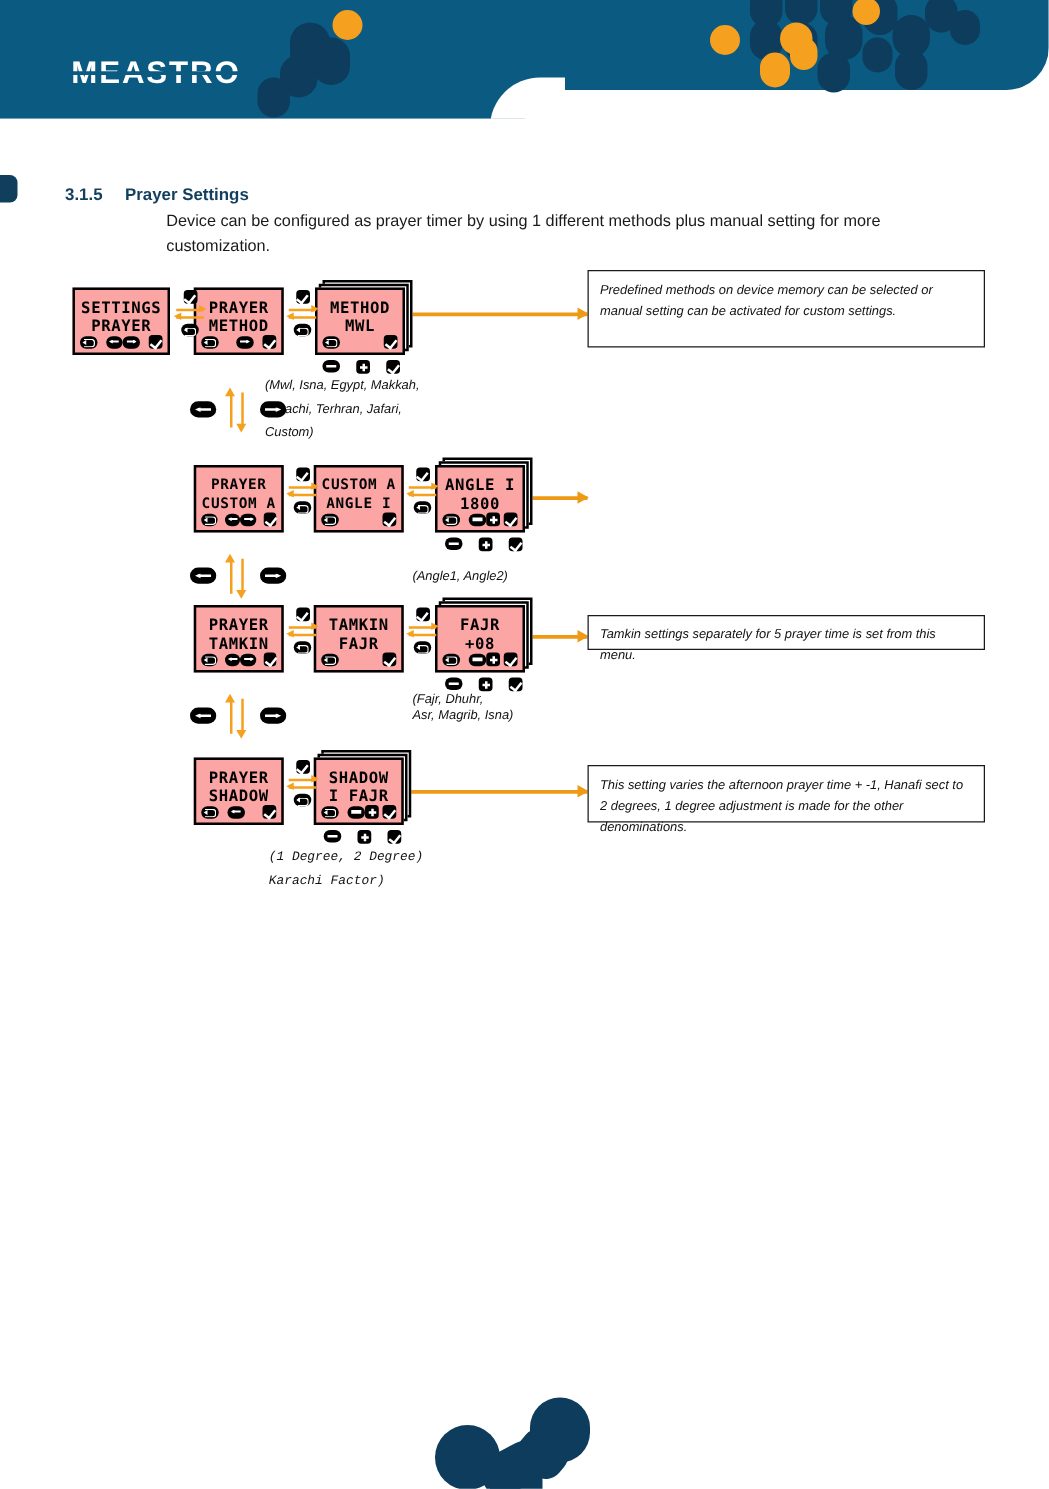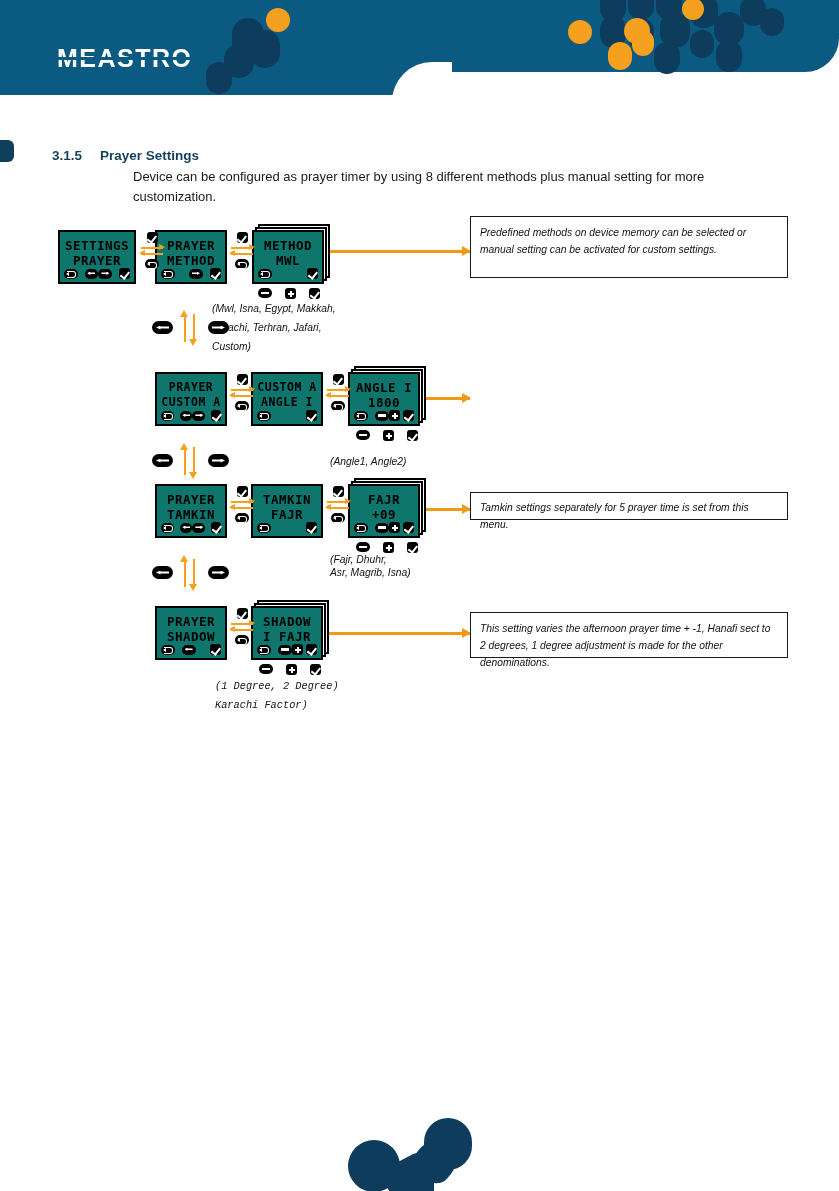--- a/index.html
+++ b/index.html
@@ -74,21 +74,21 @@
   .sec-body {
     position: absolute; left: 133px; top: 167px;
     width: 640px;
     font-size: 13px; line-height: 20px; color: #1a1a1a;
   }
 
   
   .lcd {
     position: absolute;
     border: 2.5px solid #000;
-    background: #0f766e;
+    background: #fca5a5;
     z-index: 5;
   }
   .lcd-text {
     position: absolute; left: 0; right: 0; top: 6px;
     text-align: center;
     font-family: "DejaVu Sans Mono", monospace;
     font-size: 12.5px;
     font-weight: bold;
     line-height: 15px;
     letter-spacing: 0.5px;
@@ -290,21 +290,21 @@
     <div class="node nv-or" style="left:624px;top:18px;width:26px;height:26px;"></div>
     <div class="node nv-or" style="left:632px;top:30px;width:22px;height:26px;border-radius:11px;"></div>
     <div class="node nv-or" style="left:608px;top:42px;width:24px;height:28px;border-radius:12px;"></div>
 
     <div class="logo">MEASTRO</div>
   </div>
 
   <div class="side-tab"></div>
   <div class="sec-num">3.1.5</div>
   <div class="sec-title">Prayer Settings</div>
-  <div class="sec-body">Device can be configured as prayer timer by using 8 different methods plus manual setting for more customization.</div>
+  <div class="sec-body">Device can be configured as prayer timer by using 1 different methods plus manual setting for more customization.</div>
 
   <div class="lead" style="left:330px;top:250px;width:140px;"></div>
   <div class="lead-head" style="left:462px;top:246px;"></div>
   <div class="callout" style="left:470px;top:216px;width:318px;height:62px;">Predefined methods on device memory can be selected or manual setting can be activated for custom settings.</div>
 
   <div class="lcd" style="left:58px;top:230px;width:78px;height:54px;">
     <div class="lcd-text">
       <span>SETTINGS</span><br>
       <span>PRAYER</span>
     </div>
@@ -536,21 +536,21 @@
     <span class="chip chip-back"></span>
   </div>
 
   <div class="stack" style="left:346px;top:478px;width:86px;height:62px;">
     <div class="stack-layer" style="left:8px;top:0px;width:72px;height:54px;"></div>
     <div class="stack-layer" style="left:5px;top:3px;width:72px;height:54px;"></div>
   </div>
   <div class="lcd" style="left:348px;top:484px;width:72px;height:54px;">
     <div class="lcd-text">
       <span>FAJR</span><br>
-      <span>+09</span>
+      <span>+08</span>
     </div>
     <div class="lcd-btnrow">
       <span class="chip chip-back"></span>
       <span class="gap-s"></span>
       <span class="chip chip-minus"></span>
       <span class="chip sq chip-plus"></span>
       <span class="spacer"></span>
       <span class="chip sq chip-check"></span>
     </div>
   </div>

